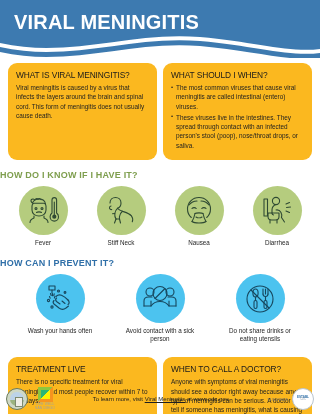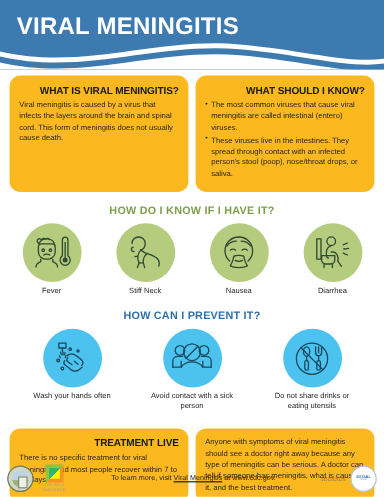--- a/index.html
+++ b/index.html
@@ -36,25 +36,24 @@
   }
   .ycard {
     background: #fbb81f;
     border-radius: 9px;
     padding: 7px 8px 8px 8px;
     flex: 1 1 0;
   }
   .ycard.left { flex: 0 0 149px; }
   .ycard h2 {
     font-size: 8.4px;
-    font-weight: bold;
+    font-weight: normal;
     color: #1a1a1a;
     margin-bottom: 3px;
     letter-spacing: -0.1px;
-    text-align: right;
   }
   .ycard p {
     font-size: 6.4px;
     line-height: 1.45;
     color: #1f1f1f;
   }
   .ycard ul { list-style: none; }
   .ycard li {
     font-size: 6.4px;
     line-height: 1.45;
@@ -65,21 +64,20 @@
   }
   .ycard li::before {
     content: "•";
     position: absolute;
     left: 0; top: -0.5px;
     font-size: 6px;
   }
 
   
   .sec-title {
-    text-align: center;
     font-size: 9px;
     font-weight: bold;
     letter-spacing: 0.2px;
   }
   .sec-title.green { color: #7e9e4e; margin-top: 10px; }
   .sec-title.blue  { color: #2f6fa8; margin-top: 11px; }
 
   
   .icon-row {
     display: flex;
@@ -202,21 +200,21 @@
       <path d="M0,19 C70,35 130,7 200,13 C255,18 290,29 320,25 L320,26 L0,26 Z" fill="#ffffff"></path>
     </svg>
   </div>
 
   <div class="cards-row">
     <div class="ycard left">
       <h2>WHAT IS VIRAL MENINGITIS?</h2>
       <p>Viral meningitis is caused by a virus that infects the layers around the brain and spinal cord. This form of meningitis does not usually cause death.</p>
     </div>
     <div class="ycard right">
-      <h2>WHAT SHOULD I KNOW?</h2>
+      <h2>WHAT SHOULD I WHEN?</h2>
       <ul>
         <li>The most common viruses that cause viral meningitis are called intestinal (entero) viruses.</li>
         <li>These viruses live in the intestines. They spread through contact with an infected person's stool (poop), nose/throat drops, or saliva.</li>
       </ul>
     </div>
   </div>
 
   <div class="sec-title green">HOW DO I KNOW IF I HAVE IT?</div>
   <div class="icon-row">
 
@@ -361,20 +359,21 @@
     </div>
 
   </div>
 
   <div class="cards-row bottom">
     <div class="ycard left">
       <h2>TREATMENT LIVE</h2>
       <p>There is no specific treatment for viral meningitis and most people recover within 7 to 10 days.</p>
     </div>
     <div class="ycard right">
+      <h2>WHEN TO CALL A DOCTOR?</h2>
       <p>Anyone with symptoms of viral meningitis should see a doctor right away because any type of meningitis can be serious. A doctor can tell if someone has meningitis, what is causing it, and the best treatment.</p>
     </div>
   </div>
 
   <div class="footer">
     <div class="footer-logos">
       <div class="seal"></div>
       <div class="lws">
         <div class="lws-mark"></div>
         <div class="lws-text">

